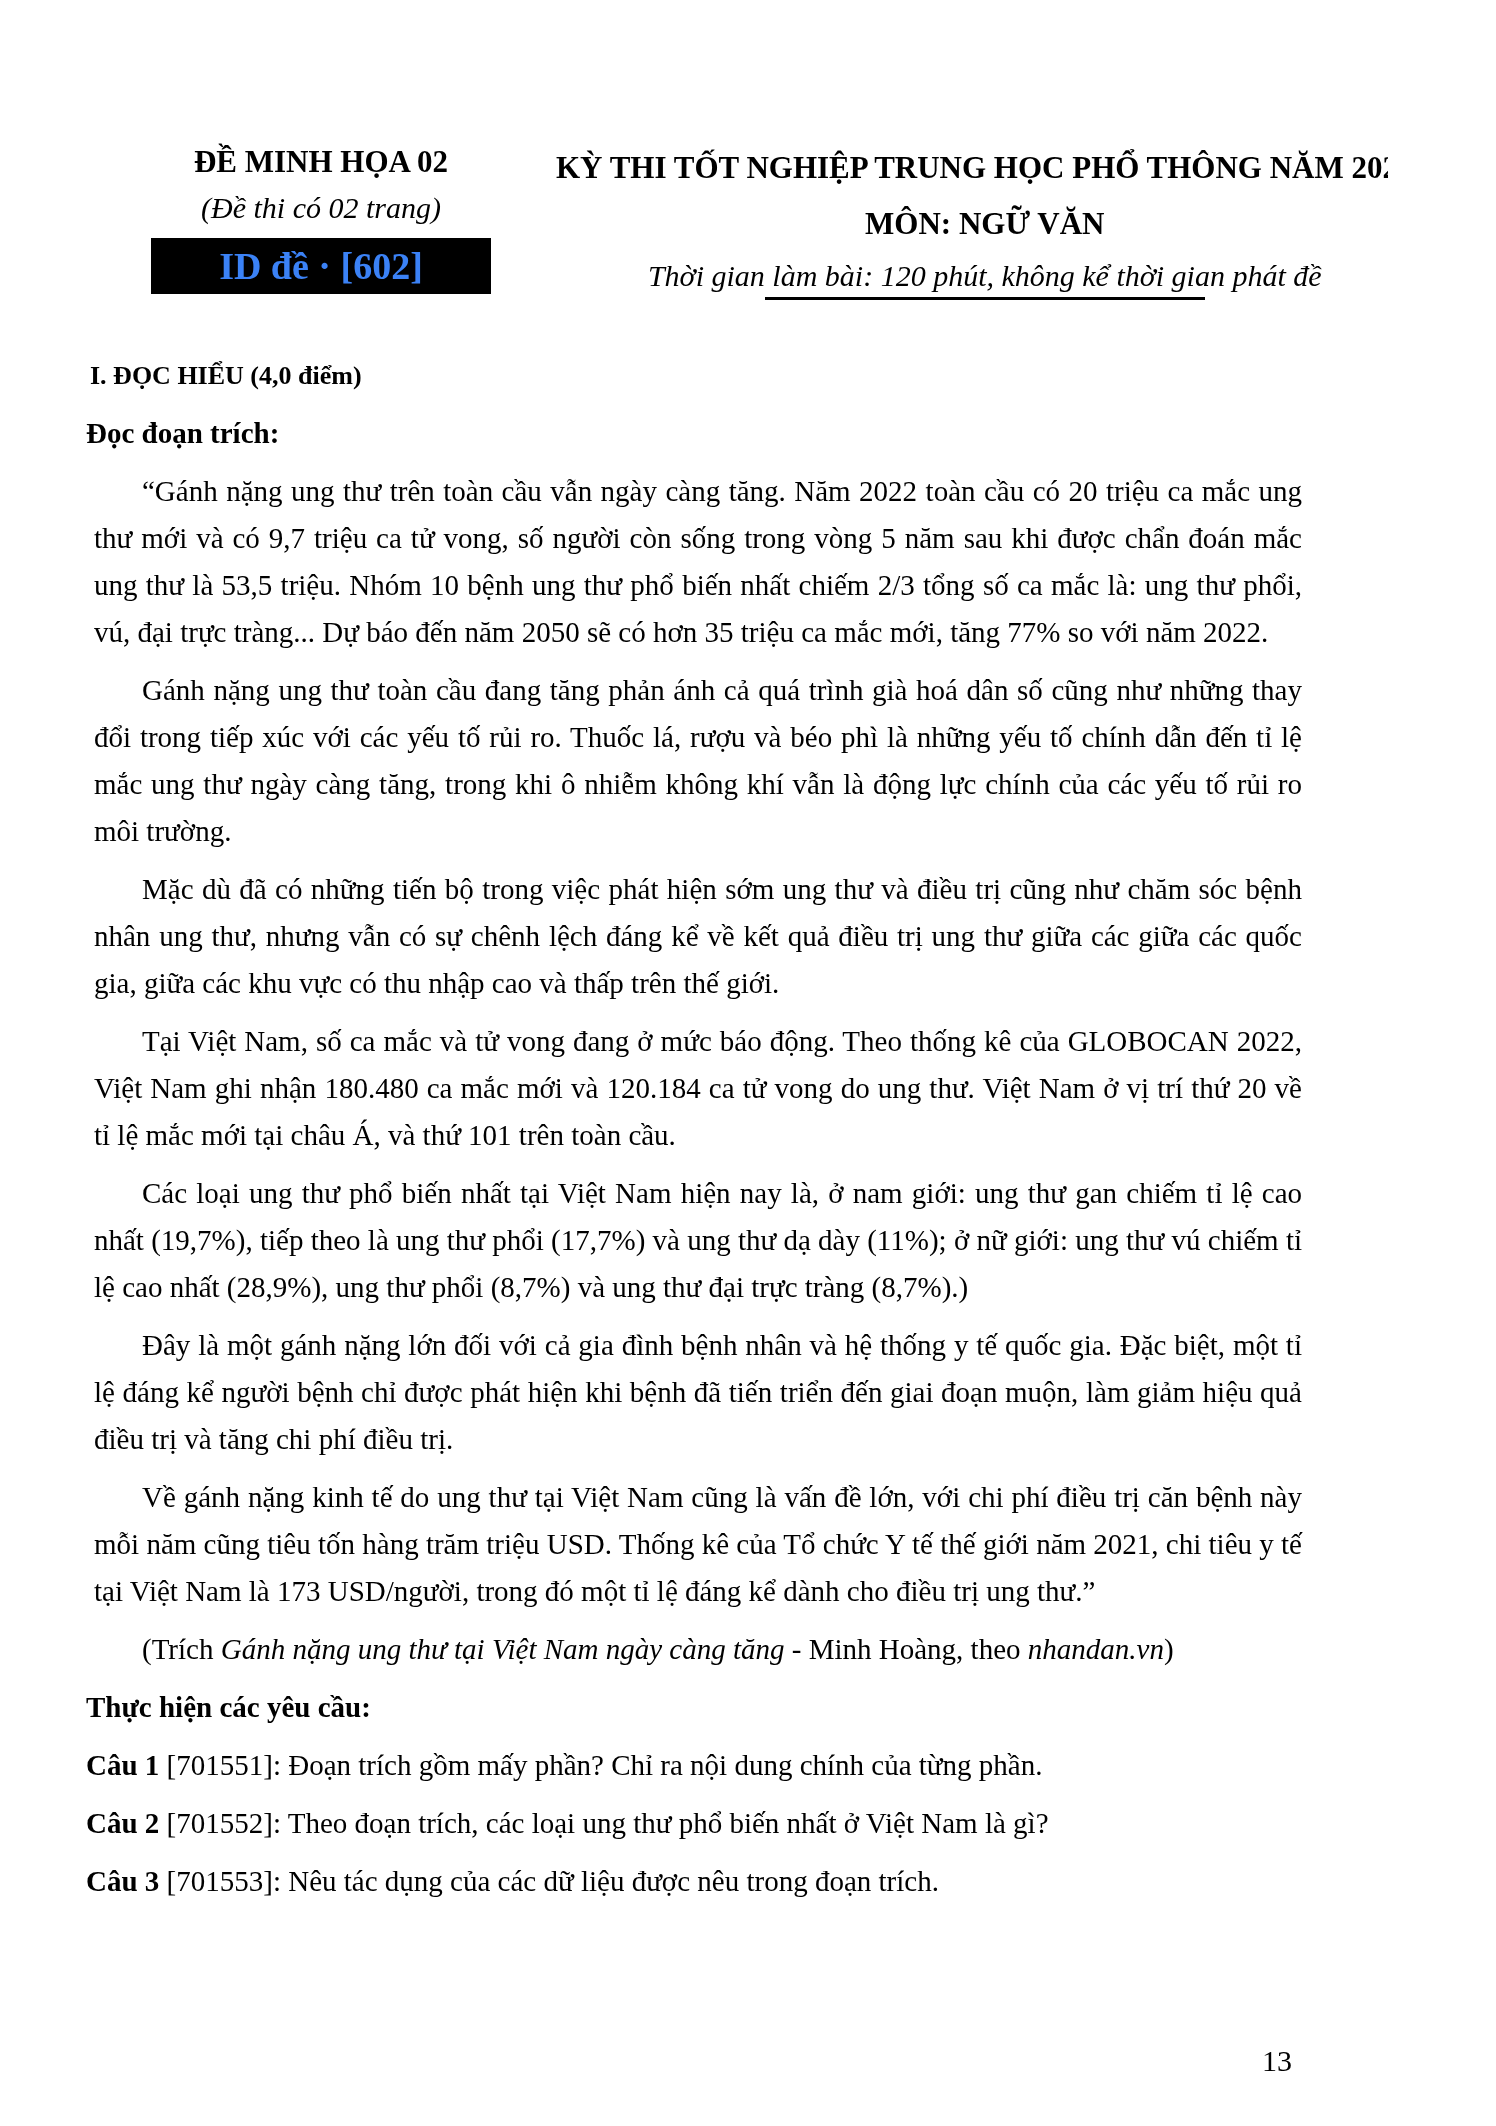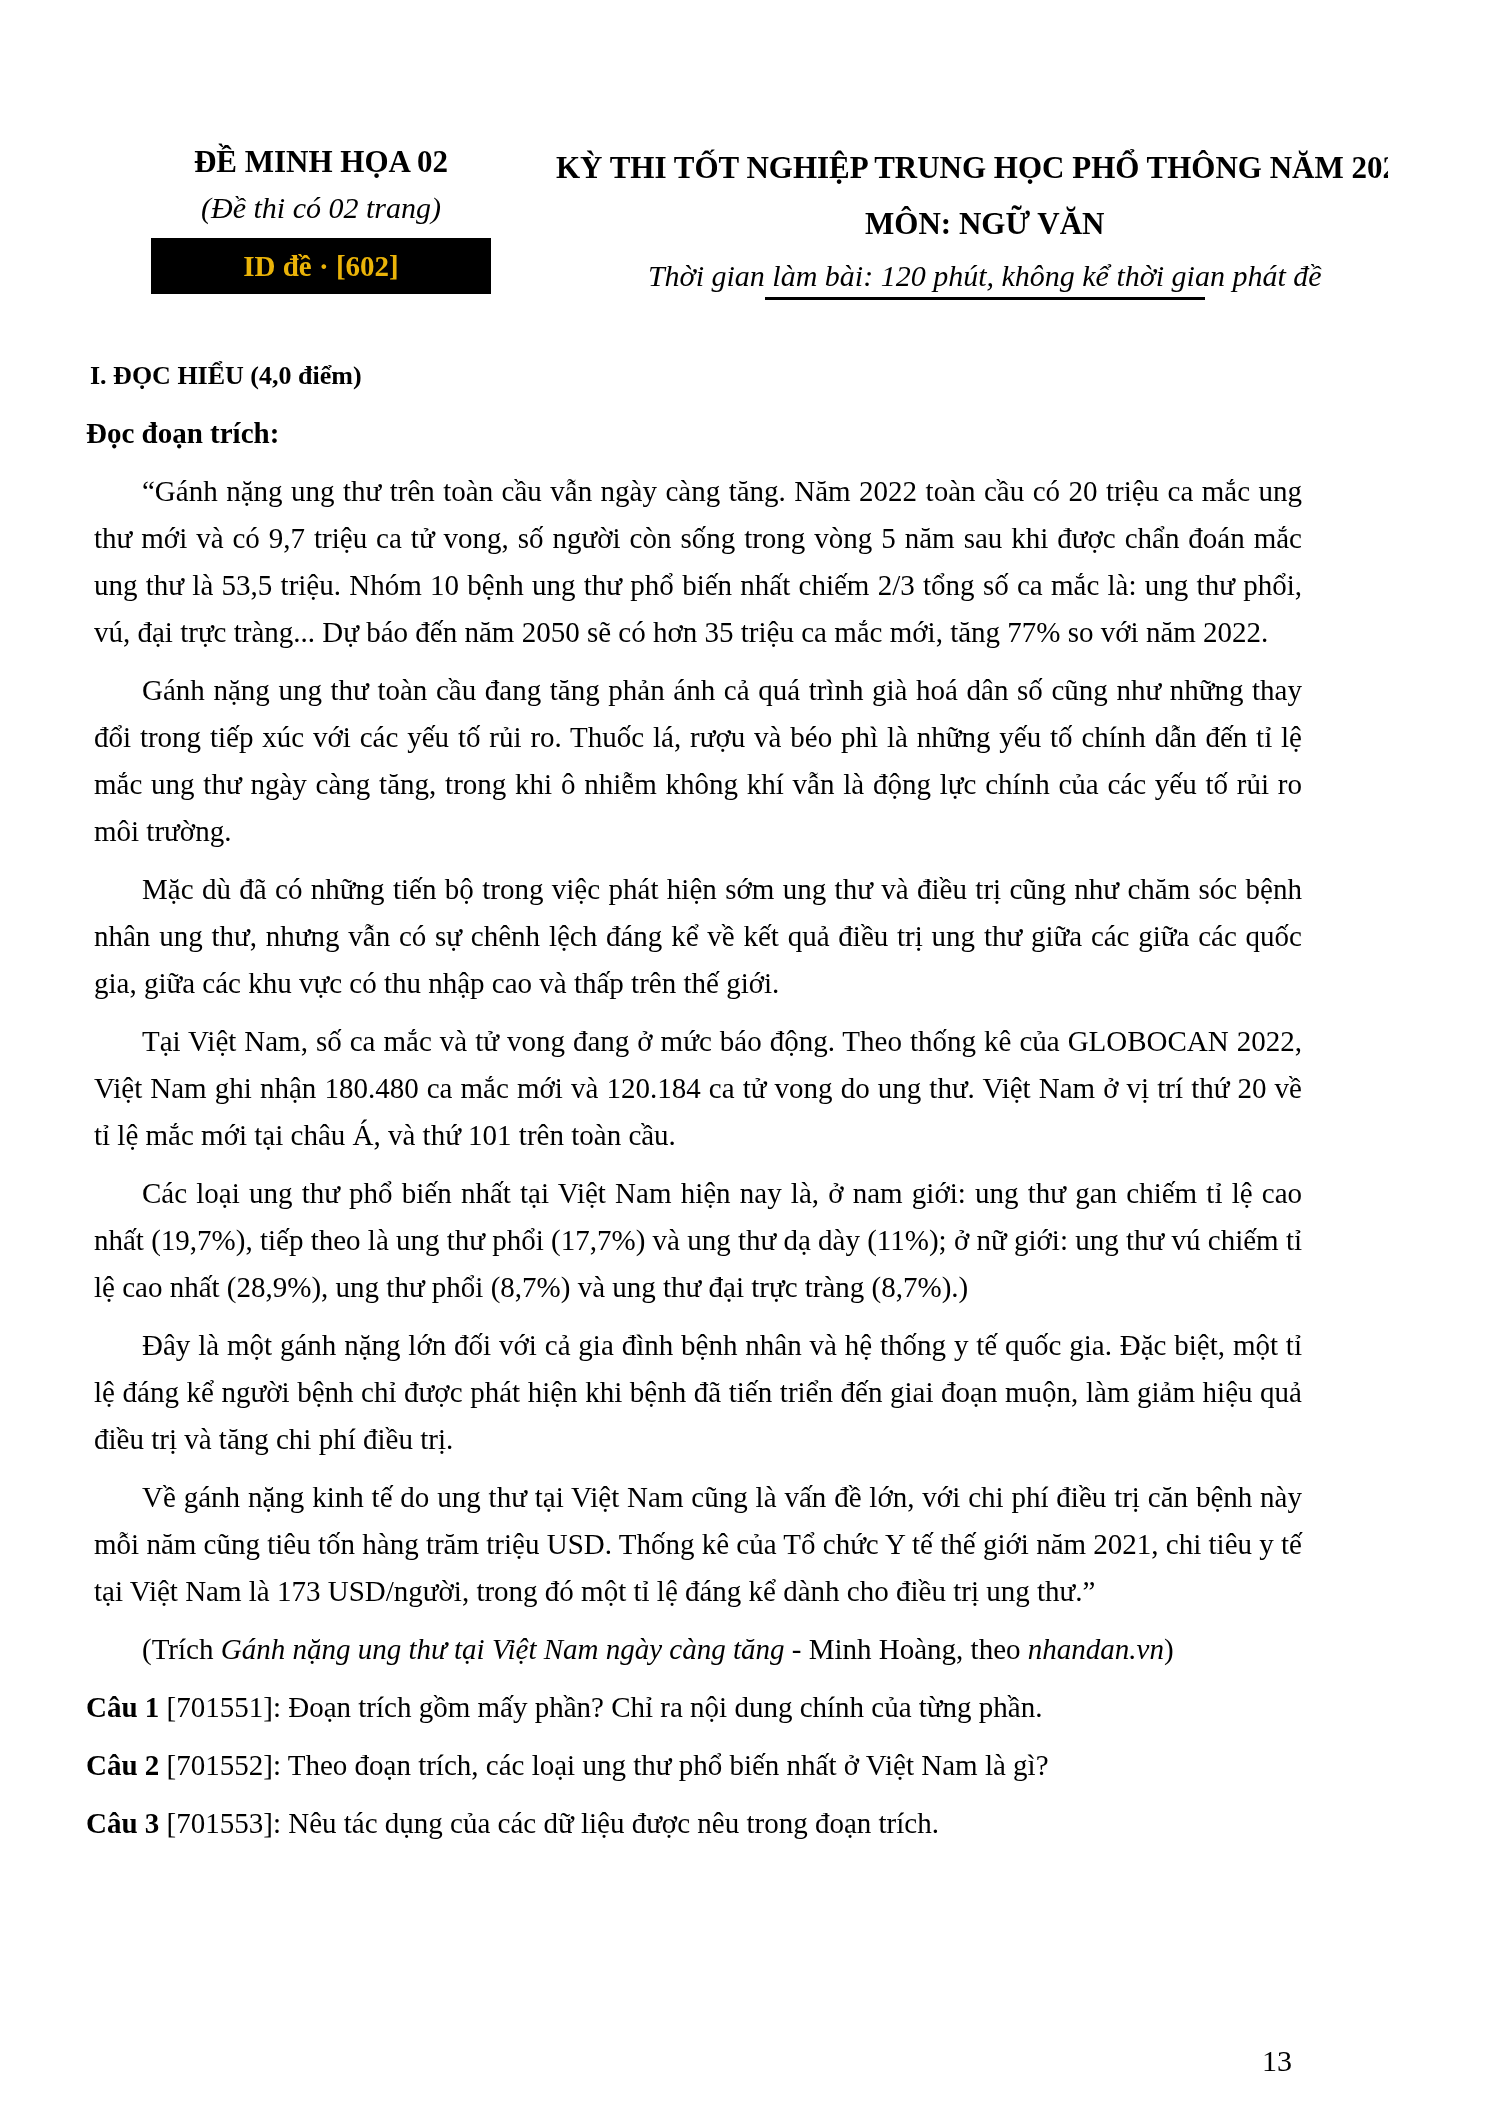--- a/index.html
+++ b/index.html
@@ -30,23 +30,23 @@
   }
   .header-left .h-sub {
     font-style: italic;
     font-size: 30px;
     line-height: 44px;
     margin-top: 4px;
   }
   .id-badge {
     display: inline-block;
     background: #000000;
-    color: #eab308;
+    color: #3b82f6;
     font-weight: bold;
-    font-size: 29px;
+    font-size: 38px;
     width: 340px;
     line-height: 56px;
     margin-top: 8px;
     text-align: center;
   }
   .header-right {
     flex: 1 1 auto;
     text-align: center;
   }
   .header-right .exam-title {
@@ -148,20 +148,21 @@
     <p class="para">“Gánh nặng ung thư trên toàn cầu vẫn ngày càng tăng. Năm 2022 toàn cầu có 20 triệu ca mắc ung thư mới và có 9,7 triệu ca tử vong, số người còn sống trong vòng 5 năm sau khi được chẩn đoán mắc ung thư là 53,5 triệu. Nhóm 10 bệnh ung thư phổ biến nhất chiếm 2/3 tổng số ca mắc là: ung thư phổi, vú, đại trực tràng... Dự báo đến năm 2050 sẽ có hơn 35 triệu ca mắc mới, tăng 77% so với năm 2022.</p>
     <p class="para">Gánh nặng ung thư toàn cầu đang tăng phản ánh cả quá trình già hoá dân số cũng như những thay đổi trong tiếp xúc với các yếu tố rủi ro. Thuốc lá, rượu và béo phì là những yếu tố chính dẫn đến tỉ lệ mắc ung thư ngày càng tăng, trong khi ô nhiễm không khí vẫn là động lực chính của các yếu tố rủi ro môi trường.</p>
     <p class="para">Mặc dù đã có những tiến bộ trong việc phát hiện sớm ung thư và điều trị cũng như chăm sóc bệnh nhân ung thư, nhưng vẫn có sự chênh lệch đáng kể về kết quả điều trị ung thư giữa các giữa các quốc gia, giữa các khu vực có thu nhập cao và thấp trên thế giới.</p>
     <p class="para">Tại Việt Nam, số ca mắc và tử vong đang ở mức báo động. Theo thống kê của GLOBOCAN 2022, Việt Nam ghi nhận 180.480 ca mắc mới và 120.184 ca tử vong do ung thư. Việt Nam ở vị trí thứ 20 về tỉ lệ mắc mới tại châu Á, và thứ 101 trên toàn cầu.</p>
     <p class="para">Các loại ung thư phổ biến nhất tại Việt Nam hiện nay là, ở nam giới: ung thư gan chiếm tỉ lệ cao nhất (19,7%), tiếp theo là ung thư phổi (17,7%) và ung thư dạ dày (11%); ở nữ giới: ung thư vú chiếm tỉ lệ cao nhất (28,9%), ung thư phổi (8,7%) và ung thư đại trực tràng (8,7%).)</p>
     <p class="para">Đây là một gánh nặng lớn đối với cả gia đình bệnh nhân và hệ thống y tế quốc gia. Đặc biệt, một tỉ lệ đáng kể người bệnh chỉ được phát hiện khi bệnh đã tiến triển đến giai đoạn muộn, làm giảm hiệu quả điều trị và tăng chi phí điều trị.</p>
     <p class="para">Về gánh nặng kinh tế do ung thư tại Việt Nam cũng là vấn đề lớn, với chi phí điều trị căn bệnh này mỗi năm cũng tiêu tốn hàng trăm triệu USD. Thống kê của Tổ chức Y tế thế giới năm 2021, chi tiêu y tế tại Việt Nam là 173 USD/người, trong đó một tỉ lệ đáng kể dành cho điều trị ung thư.”</p>
 
     <div class="citation"><span>(Trích </span><span class="italic">Gánh nặng ung thư tại Việt Nam ngày càng tăng</span><span> - Minh Hoàng, theo </span><span class="italic">nhandan.vn</span><span>)</span></div>
 
+    <div class="requirements">Thực hiện các yêu cầu:</div>
 
     <div class="question"><span class="q-label">Câu 1</span><span> [701551]: </span><span>Đoạn trích gồm mấy phần? Chỉ ra nội dung chính của từng phần.</span></div>
     <div class="question"><span class="q-label">Câu 2</span><span> [701552]: </span><span>Theo đoạn trích, các loại ung thư phổ biến nhất ở Việt Nam là gì?</span></div>
     <div class="question"><span class="q-label">Câu 3</span><span> [701553]: </span><span>Nêu tác dụng của các dữ liệu được nêu trong đoạn trích.</span></div>
   </div>
 
   <div class="page-number">13</div>
 
 </div>
 

